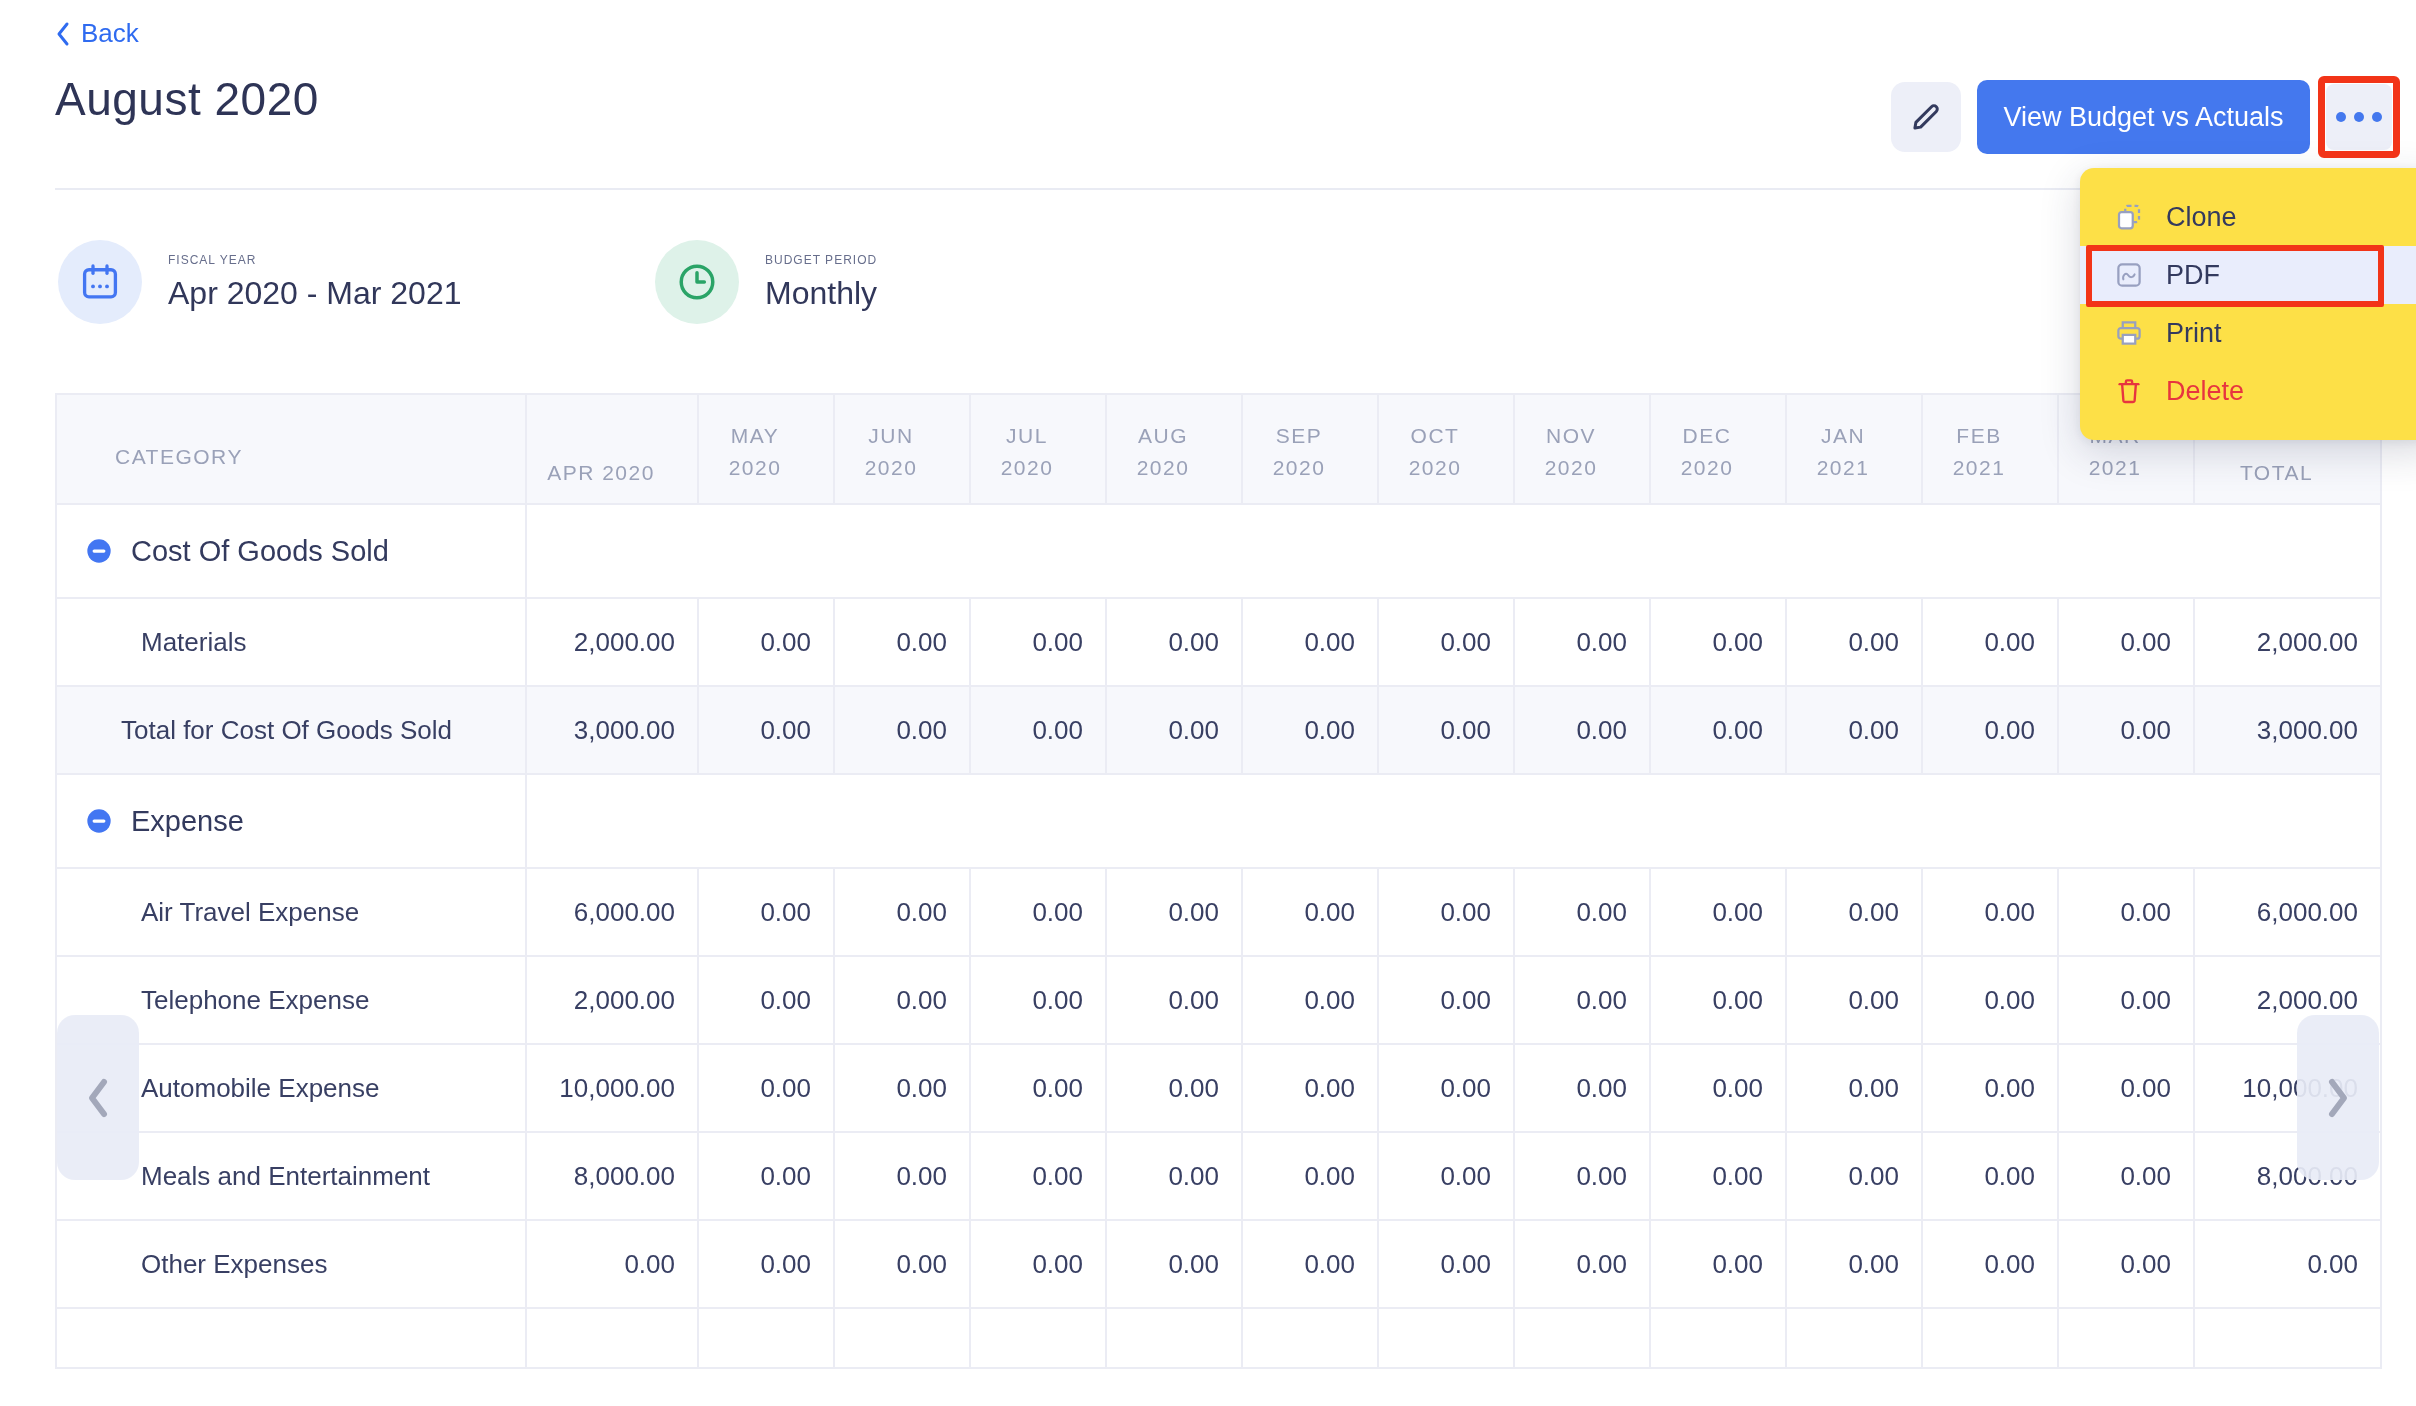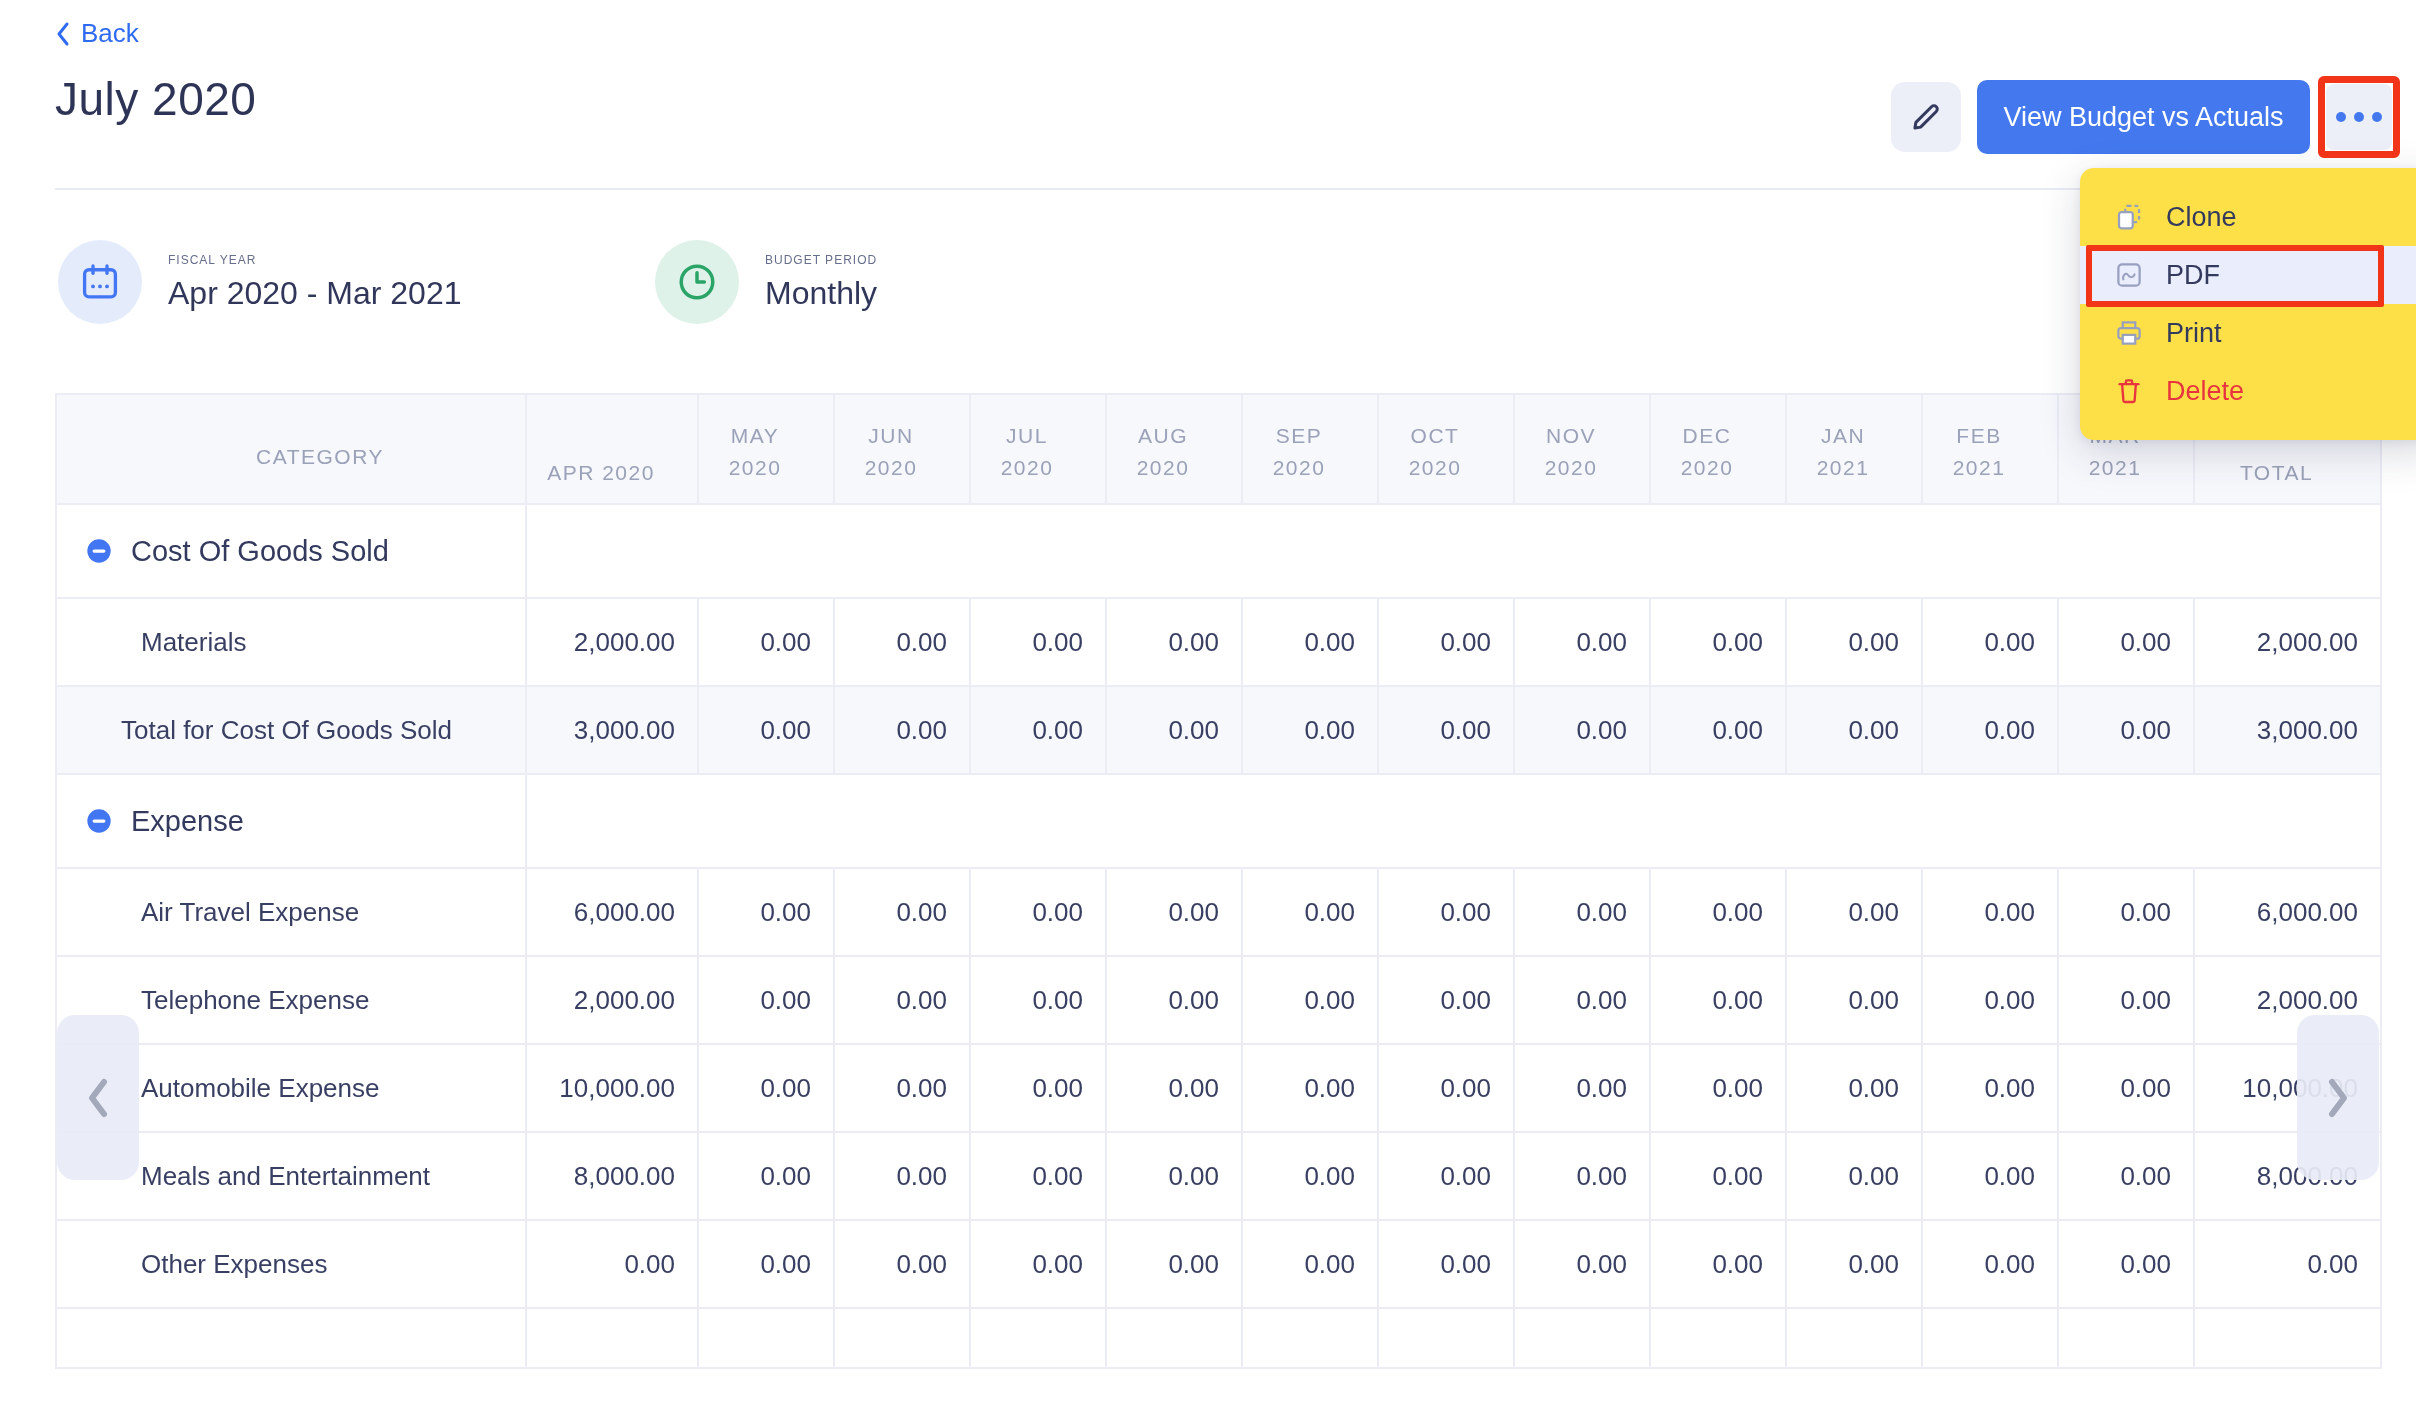--- a/index.html
+++ b/index.html
@@ -47,21 +47,21 @@
   #annotation-more { left:2318px; top:76px; width:82px; height:82px; border-radius:6px; }
   #annotation-pdf  { left:2086px; top:245px; width:298px; height:62px; border-width:6px; border-radius:2px; }
 
   
   #table-wrap { left:55px; top:393px; width:2327px; height:1013px; overflow:hidden; }
   table { border-collapse:collapse; table-layout:fixed; width:2325px; }
   th, td { border:2px solid #ebecf4; }
   thead th { background:#f7f8fc; height:110px; color:#9aa1b8; font-size:21px; font-weight:400;
              letter-spacing:1.5px; text-align:center; vertical-align:bottom; padding:0 22px 18px 0; }
   thead th.wrap2 { white-space:pre-line; line-height:1.55; }
-  thead th:first-child { text-align:center; vertical-align:middle; padding:16px 0 0 58px; }
+  thead th:first-child { text-align:left; vertical-align:middle; padding:16px 0 0 58px; }
   tbody td { height:88px; font-size:26px; color:#383f63; background:#ffffff; }
   td.val { text-align:right; padding-right:22px; font-weight:400; }
   td.cat { padding-left:84px; font-weight:500; }
   tr.section-row td { height:94px; }
   tr.section-row td.span-cell { border-left:2px solid #ebecf4; }
   .section-flex { display:flex; align-items:center; gap:18px; padding-left:28px; font-size:29px; font-weight:500; color:#333a5e; }
   tr.total-row td { background:#f7f8fc; }
   tr.total-row td.cat { padding-left:64px; font-weight:500; }
   tr.partial-row td { height:60px; }
 
@@ -75,21 +75,21 @@
 </head>
 <body>
 
 <div class="abs" id="back-link">
   <svg width="16" height="26" viewBox="0 0 16 26">
     <polyline points="12,3 4,13 12,23" fill="none" stroke="#2f6bf0" stroke-width="3" stroke-linecap="round" stroke-linejoin="round"></polyline>
   </svg>
   <span>Back</span>
 </div>
 
-<div class="abs" id="page-title">July 2020</div>
+<div class="abs" id="page-title">August 2020</div>
 <div class="abs" id="top-divider"></div>
 
 <div class="abs" id="edit-button">
   <svg width="38" height="38" viewBox="0 0 24 24">
     <path d="M5 19 L5.6 15.4 L15.5 5.5 a2.1 2.1 0 0 1 3 3 L8.6 18.4 Z" fill="none" stroke="#333a5e" stroke-width="1.9" stroke-linejoin="round"></path>
   </svg>
 </div>
 
 <button class="abs" id="primary-button">View Budget vs Actuals</button>
 

